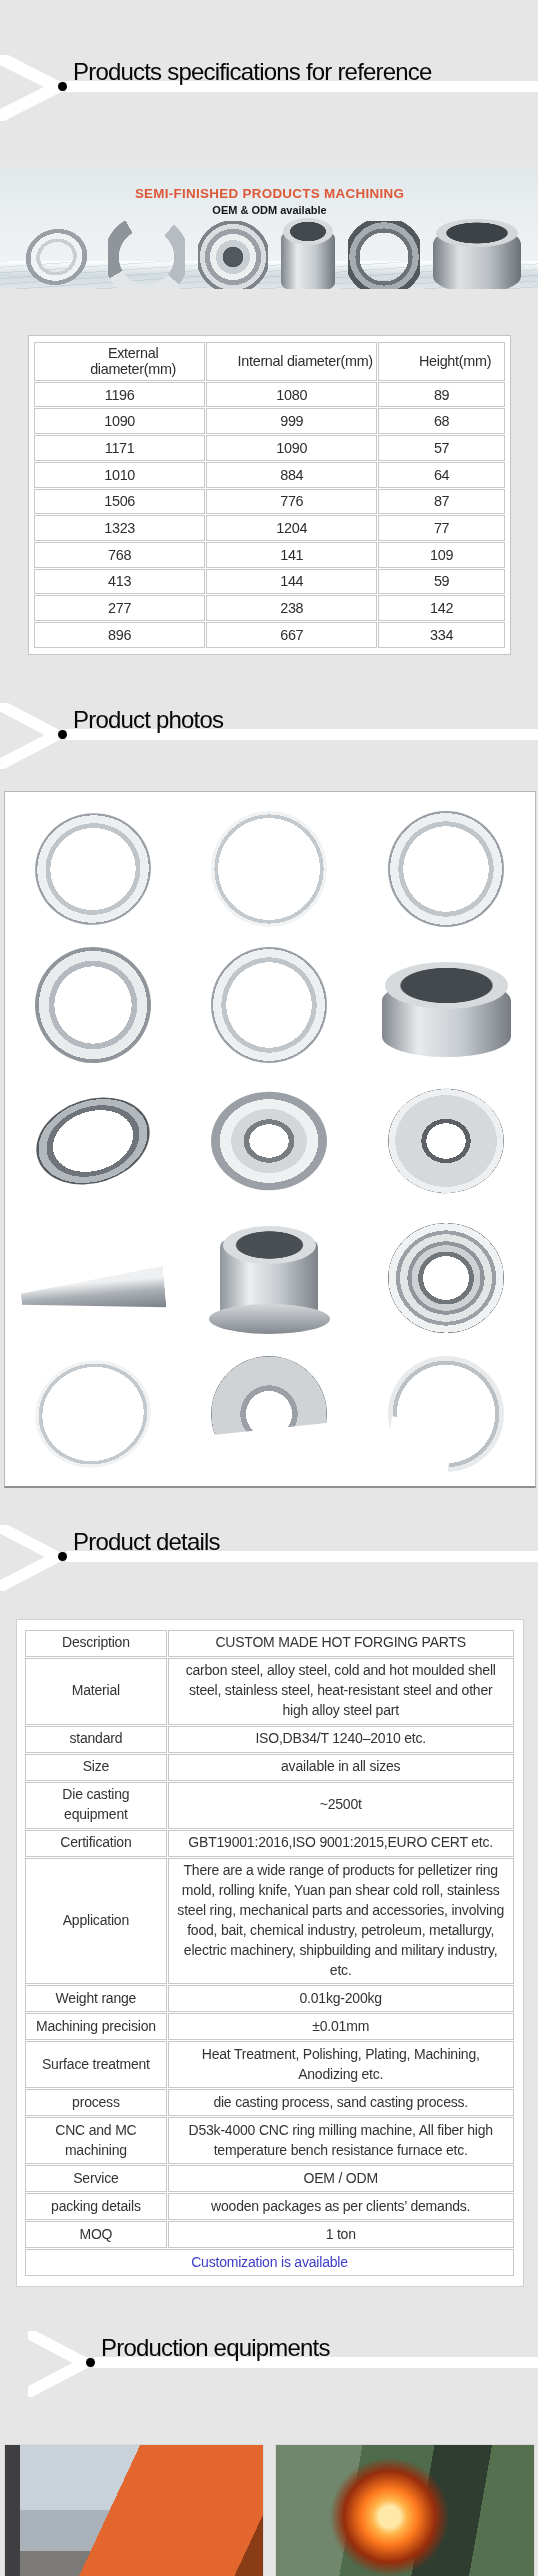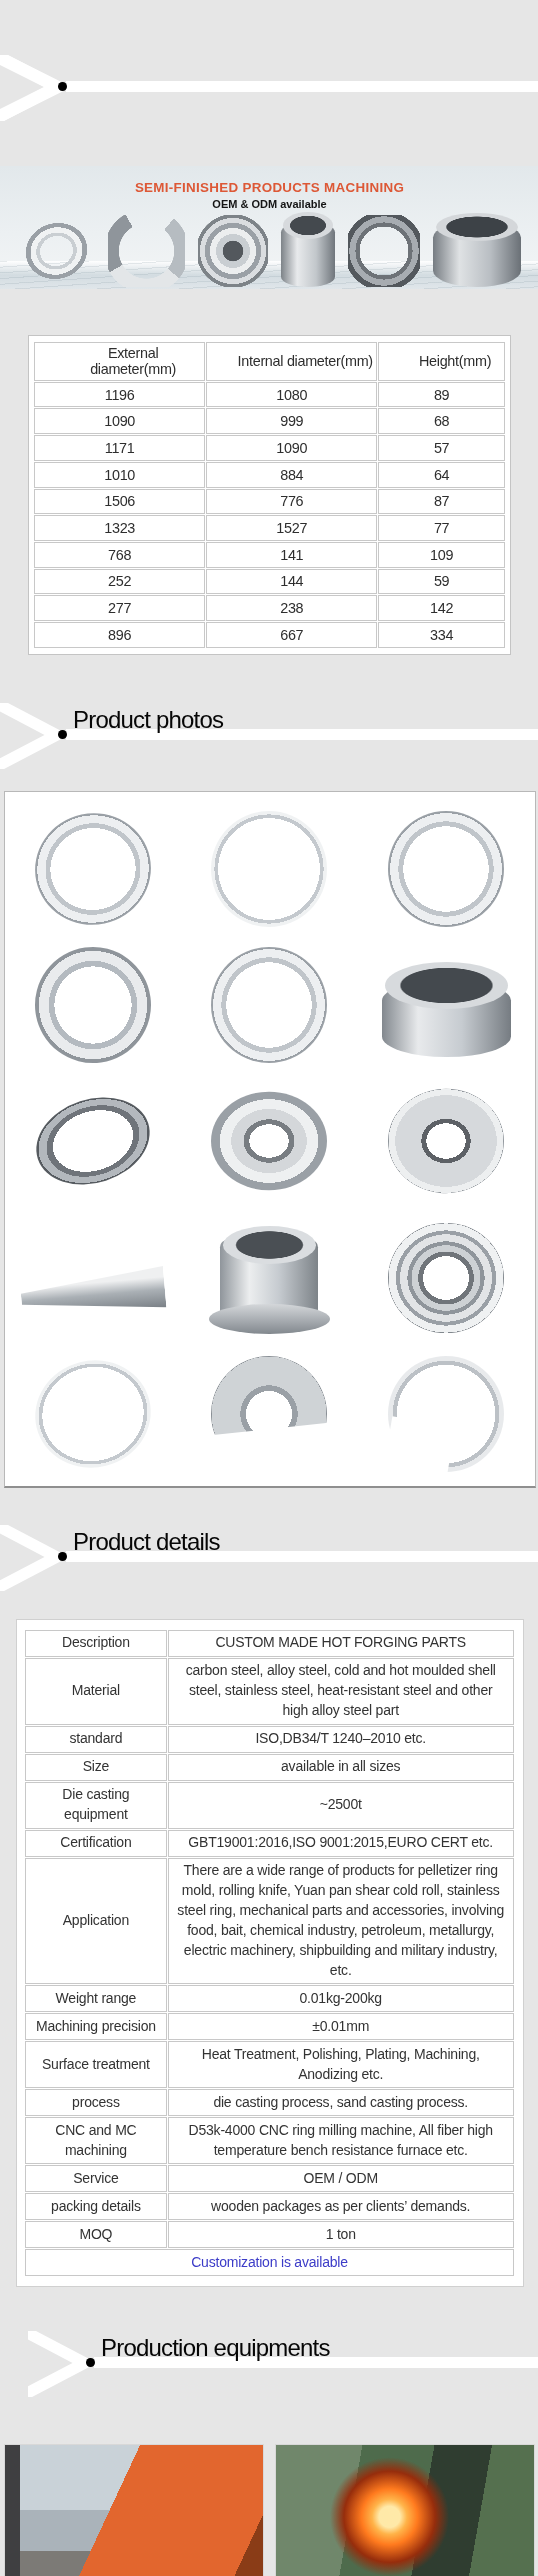--- a/index.html
+++ b/index.html
@@ -8,21 +8,21 @@
 
   
   .sh{position:relative;height:66px;}
   .sh-chev{position:absolute;left:0;top:0;}
   .sh-band{position:absolute;left:66px;right:0;top:26px;height:10.8px;background:#ffffff;}
   .sh-dot{position:absolute;left:58px;top:27px;width:8.8px;height:8.8px;border-radius:50%;background:#000;}
   .sh-title{position:absolute;left:73px;top:3.1px;font-size:24px;letter-spacing:-0.8px;color:#060606;white-space:nowrap;}
 
   
   .banner{position:relative;margin-top:45px;height:123px;background:linear-gradient(180deg,#e2e8eb 0%,#ecf0f2 55%,#f3f5f6 100%);overflow:hidden;}
-  .bn-title{position:relative;z-index:2;margin-top:14px;text-align:center;font-size:13.4px;font-weight:bold;letter-spacing:0.3px;}
+  .bn-title{position:relative;z-index:2;margin-top:20px;text-align:center;font-size:13.4px;font-weight:bold;letter-spacing:0.3px;}
   .bn-sub{position:relative;z-index:2;margin-top:2.6px;text-align:center;font-size:11px;font-weight:bold;color:#151515;}
   .bn-parts{position:relative;z-index:1;display:flex;justify-content:space-around;align-items:flex-end;padding:0 11.3px;margin-top:4.1px;height:73px;}
   .bn-floor{position:absolute;left:0;right:0;bottom:0;height:28px;background:repeating-linear-gradient(176deg,rgba(125,145,155,.18) 0 1px,transparent 1px 5.7px),linear-gradient(180deg,rgba(255,255,255,.95),#d3dce1 50%,#e0e6ea);}
   .bp{position:relative;width:77px;height:72px;}
   [data-shape="b-flat-ring"]{background:radial-gradient(ellipse 50% 48% at 50% 50%,transparent 0 43%,#c9ced2 43% 53%,#f0f2f3 53% 68%,#9aa0a6 68% 80%,transparent 80.5%);transform:rotate(-16deg);}
   [data-shape="b-u-channel"]{background:conic-gradient(from 40deg,#b6bcc1 0 90deg,#e3e6e8 90deg 200deg,#8f959b 200deg 290deg,transparent 290deg);-webkit-mask:radial-gradient(circle,transparent 0 52%,#000 53% 80%,transparent 81%);mask:radial-gradient(circle,transparent 0 52%,#000 53% 80%,transparent 81%);}
   [data-shape="b-hub"]{width:70px;background:radial-gradient(circle,#53585d 0 20%,#c9ced2 21% 34%,#eceeef 34% 46%,#9aa0a6 46% 56%,#dadde0 56% 66%,#7d8388 66% 73%,transparent 73.5%);}
   [data-shape="b-cyl-tall"]{width:54px;height:65px;border-radius:27px/10.3px;background:linear-gradient(90deg,#7d8388,#e8eaec 30%,#c2c7cb 65%,#70767c);}
   [data-shape="b-cyl-tall"]::before{content:"";position:absolute;top:-9.3px;left:2.1px;right:2.1px;height:27px;border-radius:50%;background:radial-gradient(ellipse at 50% 50%,#44494e 0 50%,#d7dadd 52% 76%,#969ca2 100%);}
   [data-shape="b-ring-dark"]{width:72px;background:radial-gradient(circle,transparent 0 48%,#6d7277 48% 56%,#a7acb1 56% 68%,#53585d 68% 78%,transparent 78.5%);}
@@ -85,20 +85,21 @@
 
 <div id="page">
 
   <div class="sh" style="margin-top:55px;">
     <svg class="sh-chev" width="68" height="66" viewBox="0 0 132 128">
       <polyline points="-8,2 112,62 -8,122" fill="none" stroke="#ffffff" stroke-width="24" transform="translate(0,0)"></polyline>
       <polyline points="-8,0 110,62 -8,124" fill="none" stroke="#ffffff" stroke-width="22"></polyline>
     </svg>
     <div class="sh-band"></div>
     <div class="sh-dot"></div>
+    <div class="sh-title">Products specifications for reference</div>
   </div>
 
   <div class="banner">
     <div class="bn-title" style="color: rgb(221, 88, 54);">SEMI-FINISHED PRODUCTS MACHINING</div>
     <div class="bn-sub">OEM &amp; ODM available</div>
     <div class="bn-parts">
       <div class="bp" data-shape="b-flat-ring"></div>
         <div class="bp" data-shape="b-u-channel"></div>
         <div class="bp" data-shape="b-hub"></div>
         <div class="bp" data-shape="b-cyl-tall"></div>
@@ -144,32 +145,32 @@
           </tr>
 
           <tr>
             <td>1506</td>
             <td>776</td>
             <td>87</td>
           </tr>
 
           <tr>
             <td>1323</td>
-            <td>1527</td>
+            <td>1204</td>
             <td>77</td>
           </tr>
 
           <tr>
             <td>768</td>
             <td>141</td>
             <td>109</td>
           </tr>
 
           <tr>
-            <td>252</td>
+            <td>413</td>
             <td>144</td>
             <td>59</td>
           </tr>
 
           <tr>
             <td>277</td>
             <td>238</td>
             <td>142</td>
           </tr>
 

